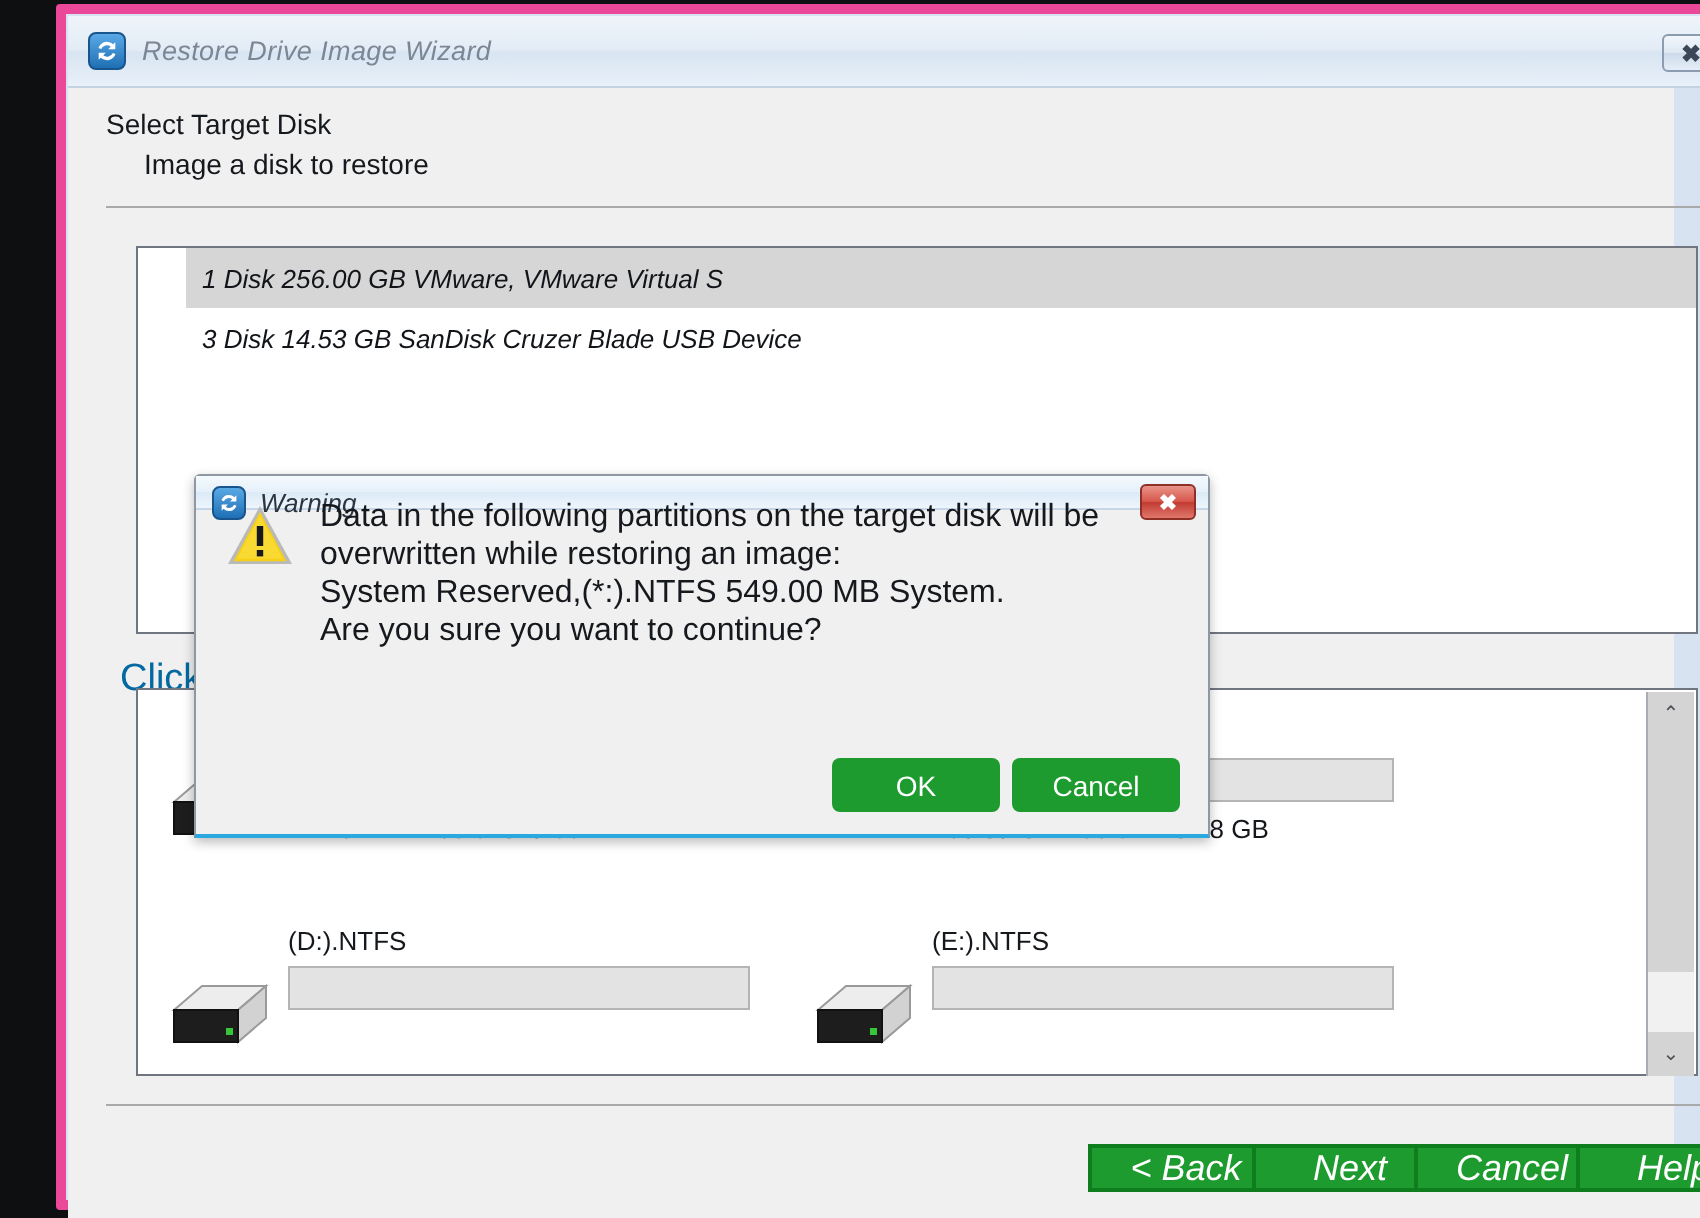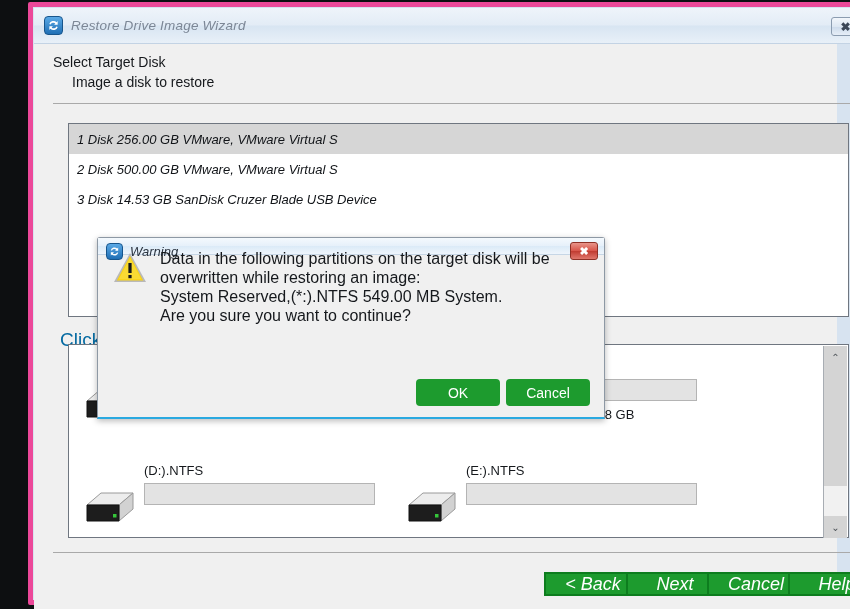--- a/index.html
+++ b/index.html
@@ -90,20 +90,21 @@
     background: #a9a9a9;
   }
 
   
   #disk-list {
     position: absolute; left: 34px; top: 79px;
     width: 781px; height: 194px;
     background: #ffffff;
     border: 1px solid #6f7680;
     overflow: hidden;
+    padding-left: 24px;
   }
   .disk-row {
     height: 30px;
     display: flex; align-items: center;
     padding-left: 8px;
     font-size: 13px;
     font-style: italic;
     color: #111418;
     white-space: nowrap;
     cursor: pointer;
@@ -291,23 +292,20 @@
 
     <div id="window-body">
 
       <div id="page-heading">Select Target Disk</div>
       <div id="page-subheading">Image a disk to restore</div>
       <div id="heading-rule"></div>
 
       <div id="disk-list">
           <div class="disk-row selected">
             <span>1 Disk 256.00 GB VMware,  VMware Virtual S</span>
-          </div>
-          <div class="disk-row">
-            <span>2 Disk 500.00 GB VMware,  VMware Virtual S</span>
           </div>
           <div class="disk-row">
             <span>3 Disk 14.53 GB SanDisk Cruzer Blade USB Device</span>
           </div>
         </div>
 
       <div id="click-label">Click</div>
 
       <div id="partition-panel">
         <div id="partition-scroll-area">

